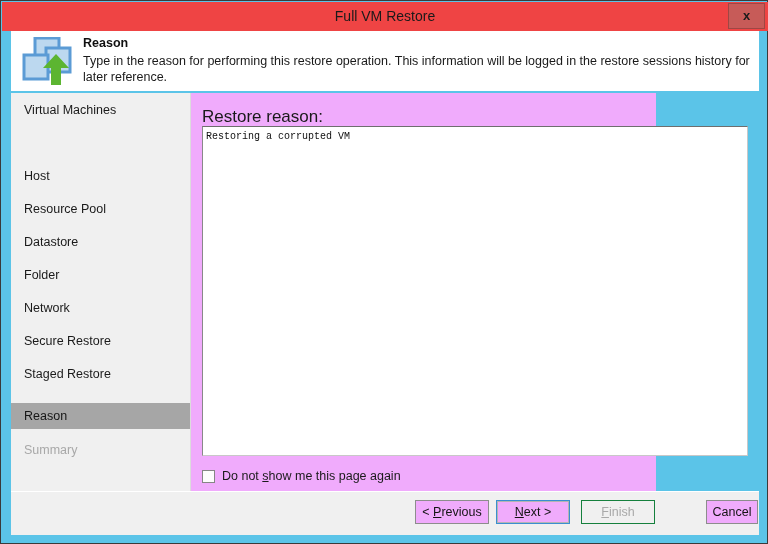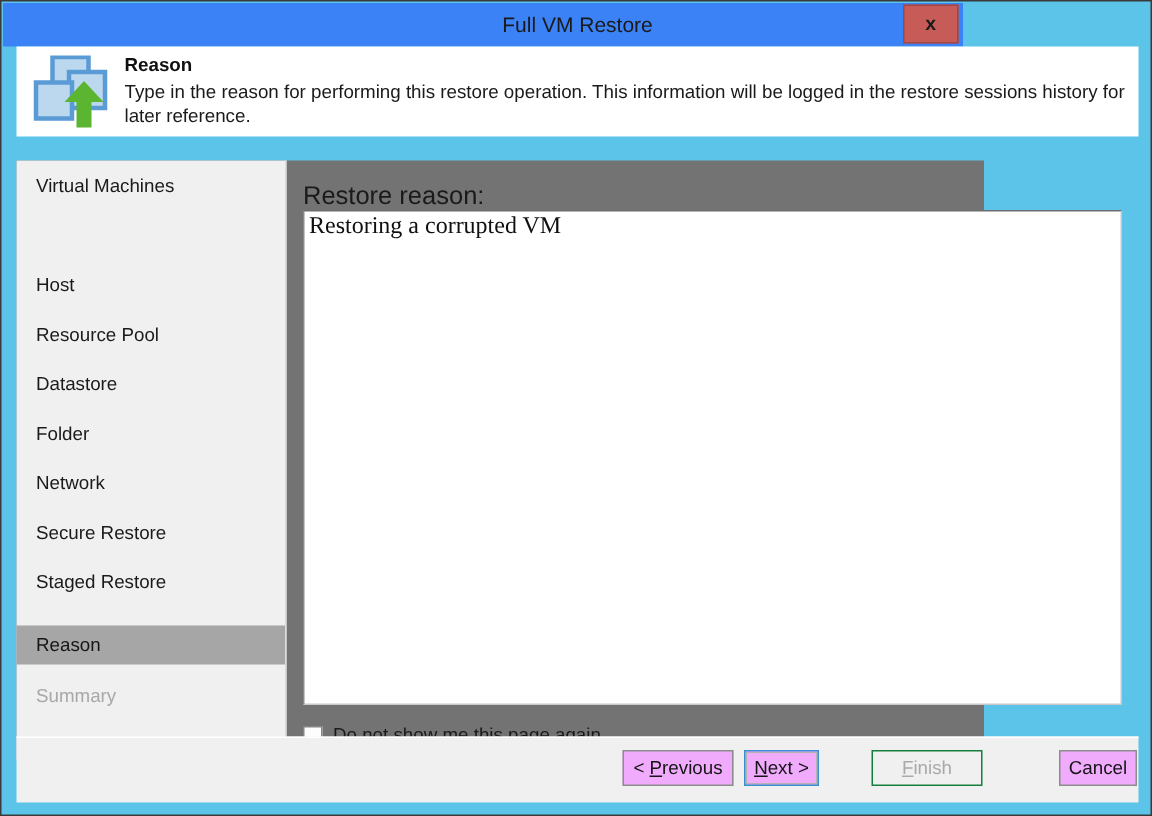--- a/index.html
+++ b/index.html
@@ -22,22 +22,22 @@
     box-sizing: border-box;
     background: #5bc4e8;            
     border: 1px solid #3a3a3a;
     display: block;
   }
 
   
   #titlebar {
     position: absolute;
     left: 1px; top: 1px;
-    width: 640px; height: 29px;
-    background: #3b82f6;
+    width: 766px; height: 29px;
+    background: #ef4444;
   }
   #title-text {
     position: absolute;
     left: 0; top: 0;
     width: 766px; height: 29px;
     line-height: 29px;
     text-align: center;
     font-size: 14px;
     color: #1a1a1a;
     font-family: "Liberation Sans", sans-serif;
@@ -94,23 +94,23 @@
     font-size: 12.5px;
     color: #1a1a1a;
     line-height: 16px;
     margin: 0;
     font-family: "Liberation Sans", sans-serif;
   }
 
   
   #body-area {
     position: absolute;
-    left: 10px; top: 106px;
+    left: 10px; top: 92px;
     width: 645px; height: 400px;
-    background: #737373;
+    background: #f0abfc;
   }
 
   
   #sidebar {
     position: absolute;
     left: 0; top: 0;
     width: 180px; height: 400px;
     background: #f0f0f0;
     border-right: 1px solid #dcdcdc;
     box-sizing: border-box;
@@ -155,24 +155,24 @@
     left: 10px; top: 33px;
     width: 546px; height: 330px;
     box-sizing: border-box;
     background: #ffffff;
     border: 1px solid #c8c8c8;
     border-top: 1px solid #6e6e6e;
     border-left: 1px solid #898989;
     padding: 2px 3px;
     resize: none;
     outline: none;
-    font-size: 16px;
+    font-size: 10px;
     line-height: 15px;
     color: #101010;
-    font-family: Liberation Serif, serif;
+    font-family: Liberation Mono, monospace;
   }
   #dont-show-row {
     position: absolute;
     left: 10px; top: 370px;
     height: 20px;
     display: flex;
     align-items: flex-end;
     cursor: pointer;
   }
   #dont-show-box {
@@ -221,21 +221,21 @@
     border: 1px solid #3a8fd0;
     box-shadow: inset 0 0 0 1px #b4b4b4;
   }
   .dlg-button.disabled {
     color: #a9a9a9;
     border: 1px solid #15803d;
     background: #f0f0f0;
     cursor: default;
   }
   #btn-previous { left: 404px; width: 74px; }
-  #btn-next     { left: 485px; width: 50px; }
+  #btn-next     { left: 485px; width: 74px; }
   #btn-finish   { left: 570px; width: 74px; }
   #btn-cancel   { left: 661px; width: 52px; margin-left: 34px; }
 </style>
 </head>
 <body>
 
 <div id="window">
 
   <div id="titlebar">
     <div id="title-text">Full VM Restore</div>

